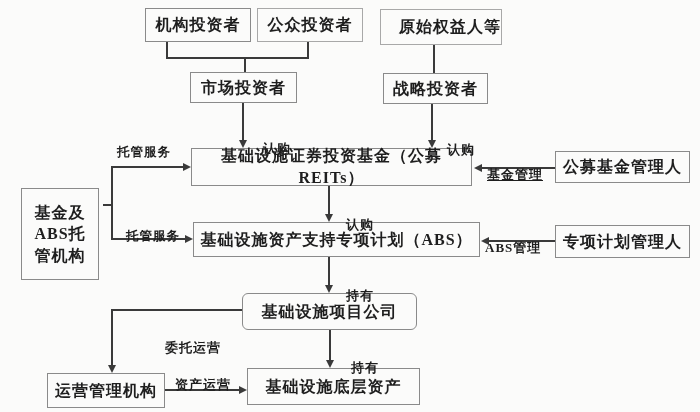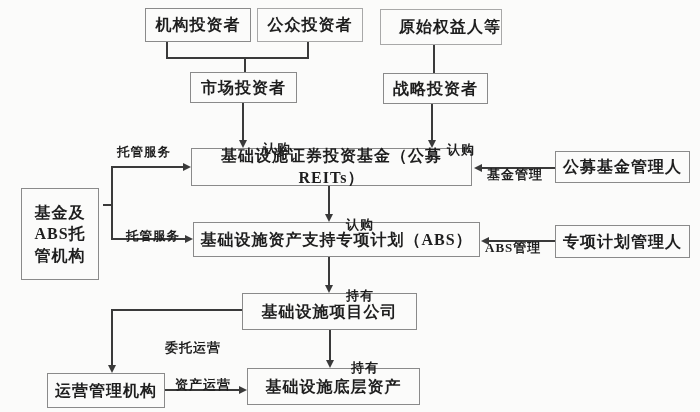--- a/index.html
+++ b/index.html
@@ -65,21 +65,21 @@
 ABS托
 管机构</span>
     </div>
   <div class="box" style="left:193px;top:222px;width:287px;height:35px;">
       <span>基础设施资产支持专项计划（ABS）</span>
     </div>
   <div class="box" style="left:555px;top:225px;width:135px;height:33px;">
       <span>专项计划管理人</span>
     </div>
 
-  <div class="box" style="left:242px;top:293px;width:175px;height:37px;">
+  <div class="box" style="left:242px;top:293px;width:175px;height:37px;border-radius:6px;">
       <span>基础设施项目公司</span>
     </div>
   <div class="box" style="left:247px;top:368px;width:173px;height:37px;">
       <span>基础设施底层资产</span>
     </div>
   <div class="box" style="left:47px;top:373px;width:118px;height:35px;">
       <span>运营管理机构</span>
     </div>
 
   <div class="vline" style="left:166px;top:42px;height:16px;"></div>
@@ -119,21 +119,21 @@
   <div class="hline" style="left:111px;top:309px;width:131px;"></div>
   <div class="vline" style="left:111px;top:309px;height:58px;"></div>
   <div class="ah down" style="left:108px;top:365px;"></div>
 
   <div class="hline" style="left:165px;top:389px;width:75px;"></div>
   <div class="ah right" style="left:239px;top:386px;"></div>
 
   <div class="lbl sm" style="left:117px;top:124px;">托管服务</div>
   <div class="lbl" style="left:263px;top:120px;">认购</div>
   <div class="lbl" style="left:447px;top:121px;">认购</div>
-  <div class="lbl" style="left:487px;top:146px;">基金管理</div>
+  <div class="lbl" style="left:487px;top:146px;text-decoration:underline;">基金管理</div>
   <div class="lbl sm" style="left:126px;top:208px;">托管服务</div>
   <div class="lbl" style="left:346px;top:196px;">认购</div>
   <div class="lbl" style="left:485px;top:219px;">ABS管理</div>
   <div class="lbl" style="left:346px;top:267px;">持有</div>
   <div class="lbl" style="left:165px;top:319px;">委托运营</div>
   <div class="lbl" style="left:351px;top:339px;">持有</div>
   <div class="lbl" style="left:175px;top:356px;">资产运营</div>
 
 </div>
 

